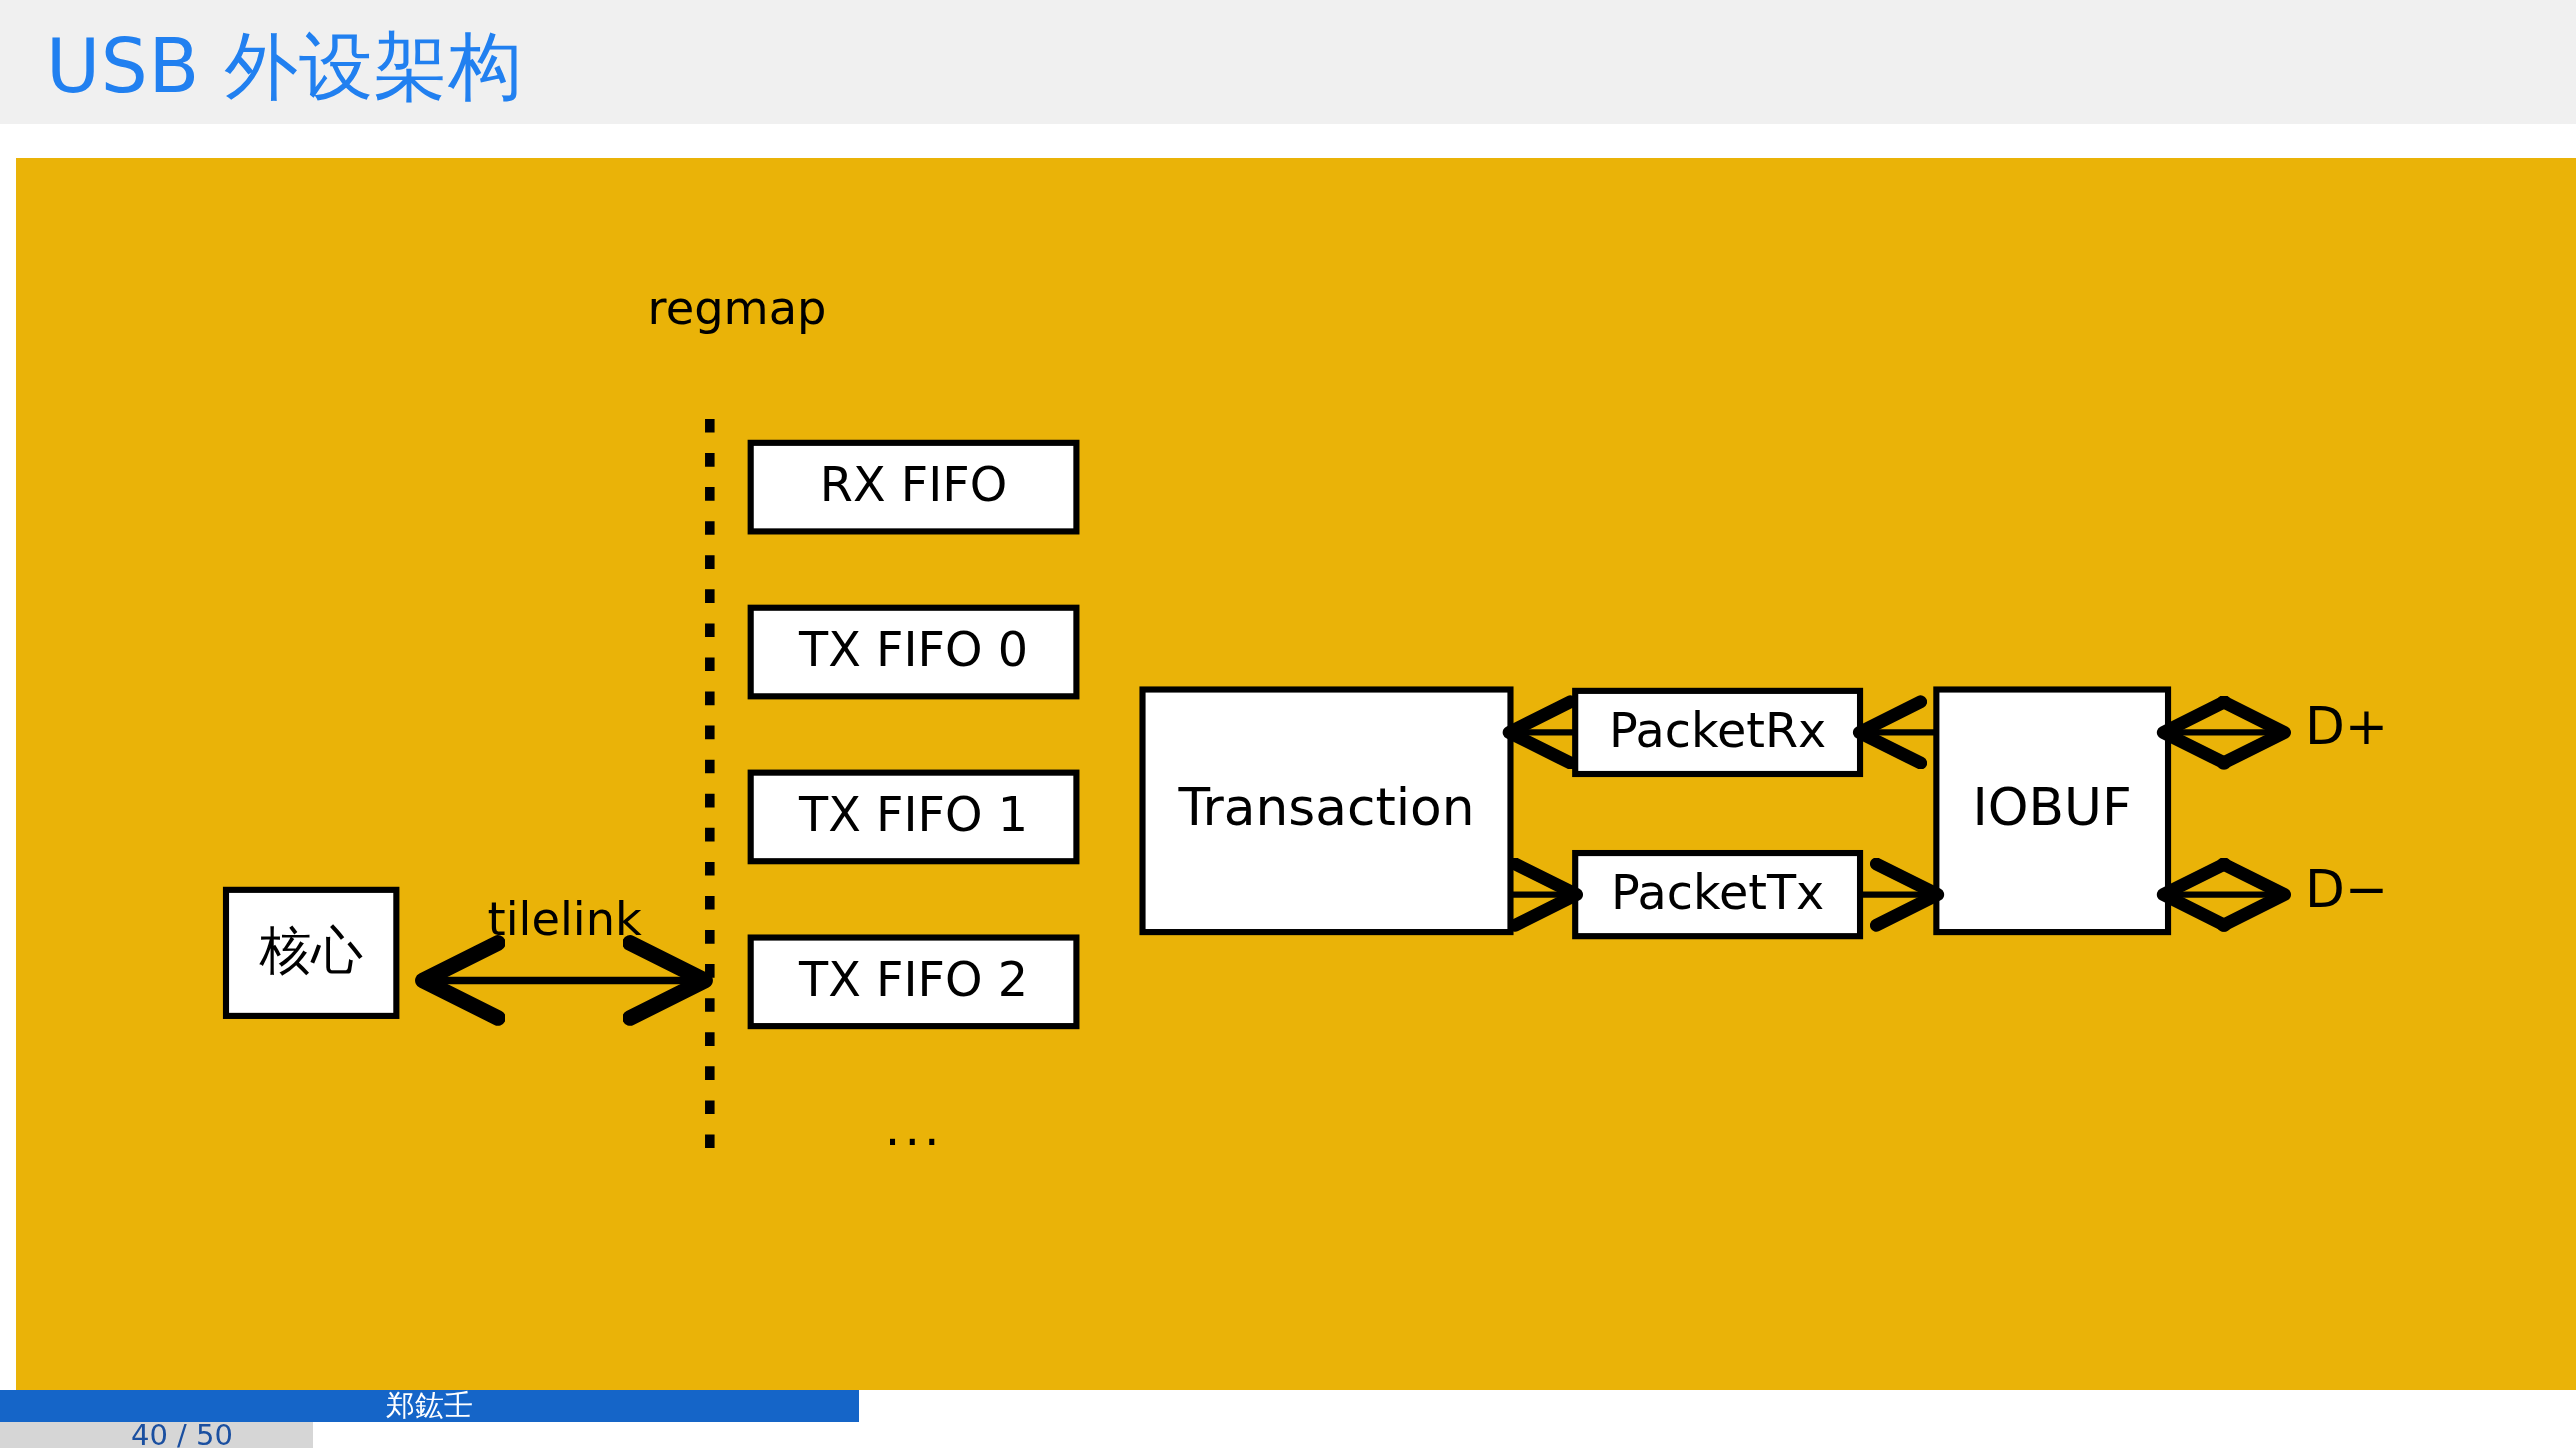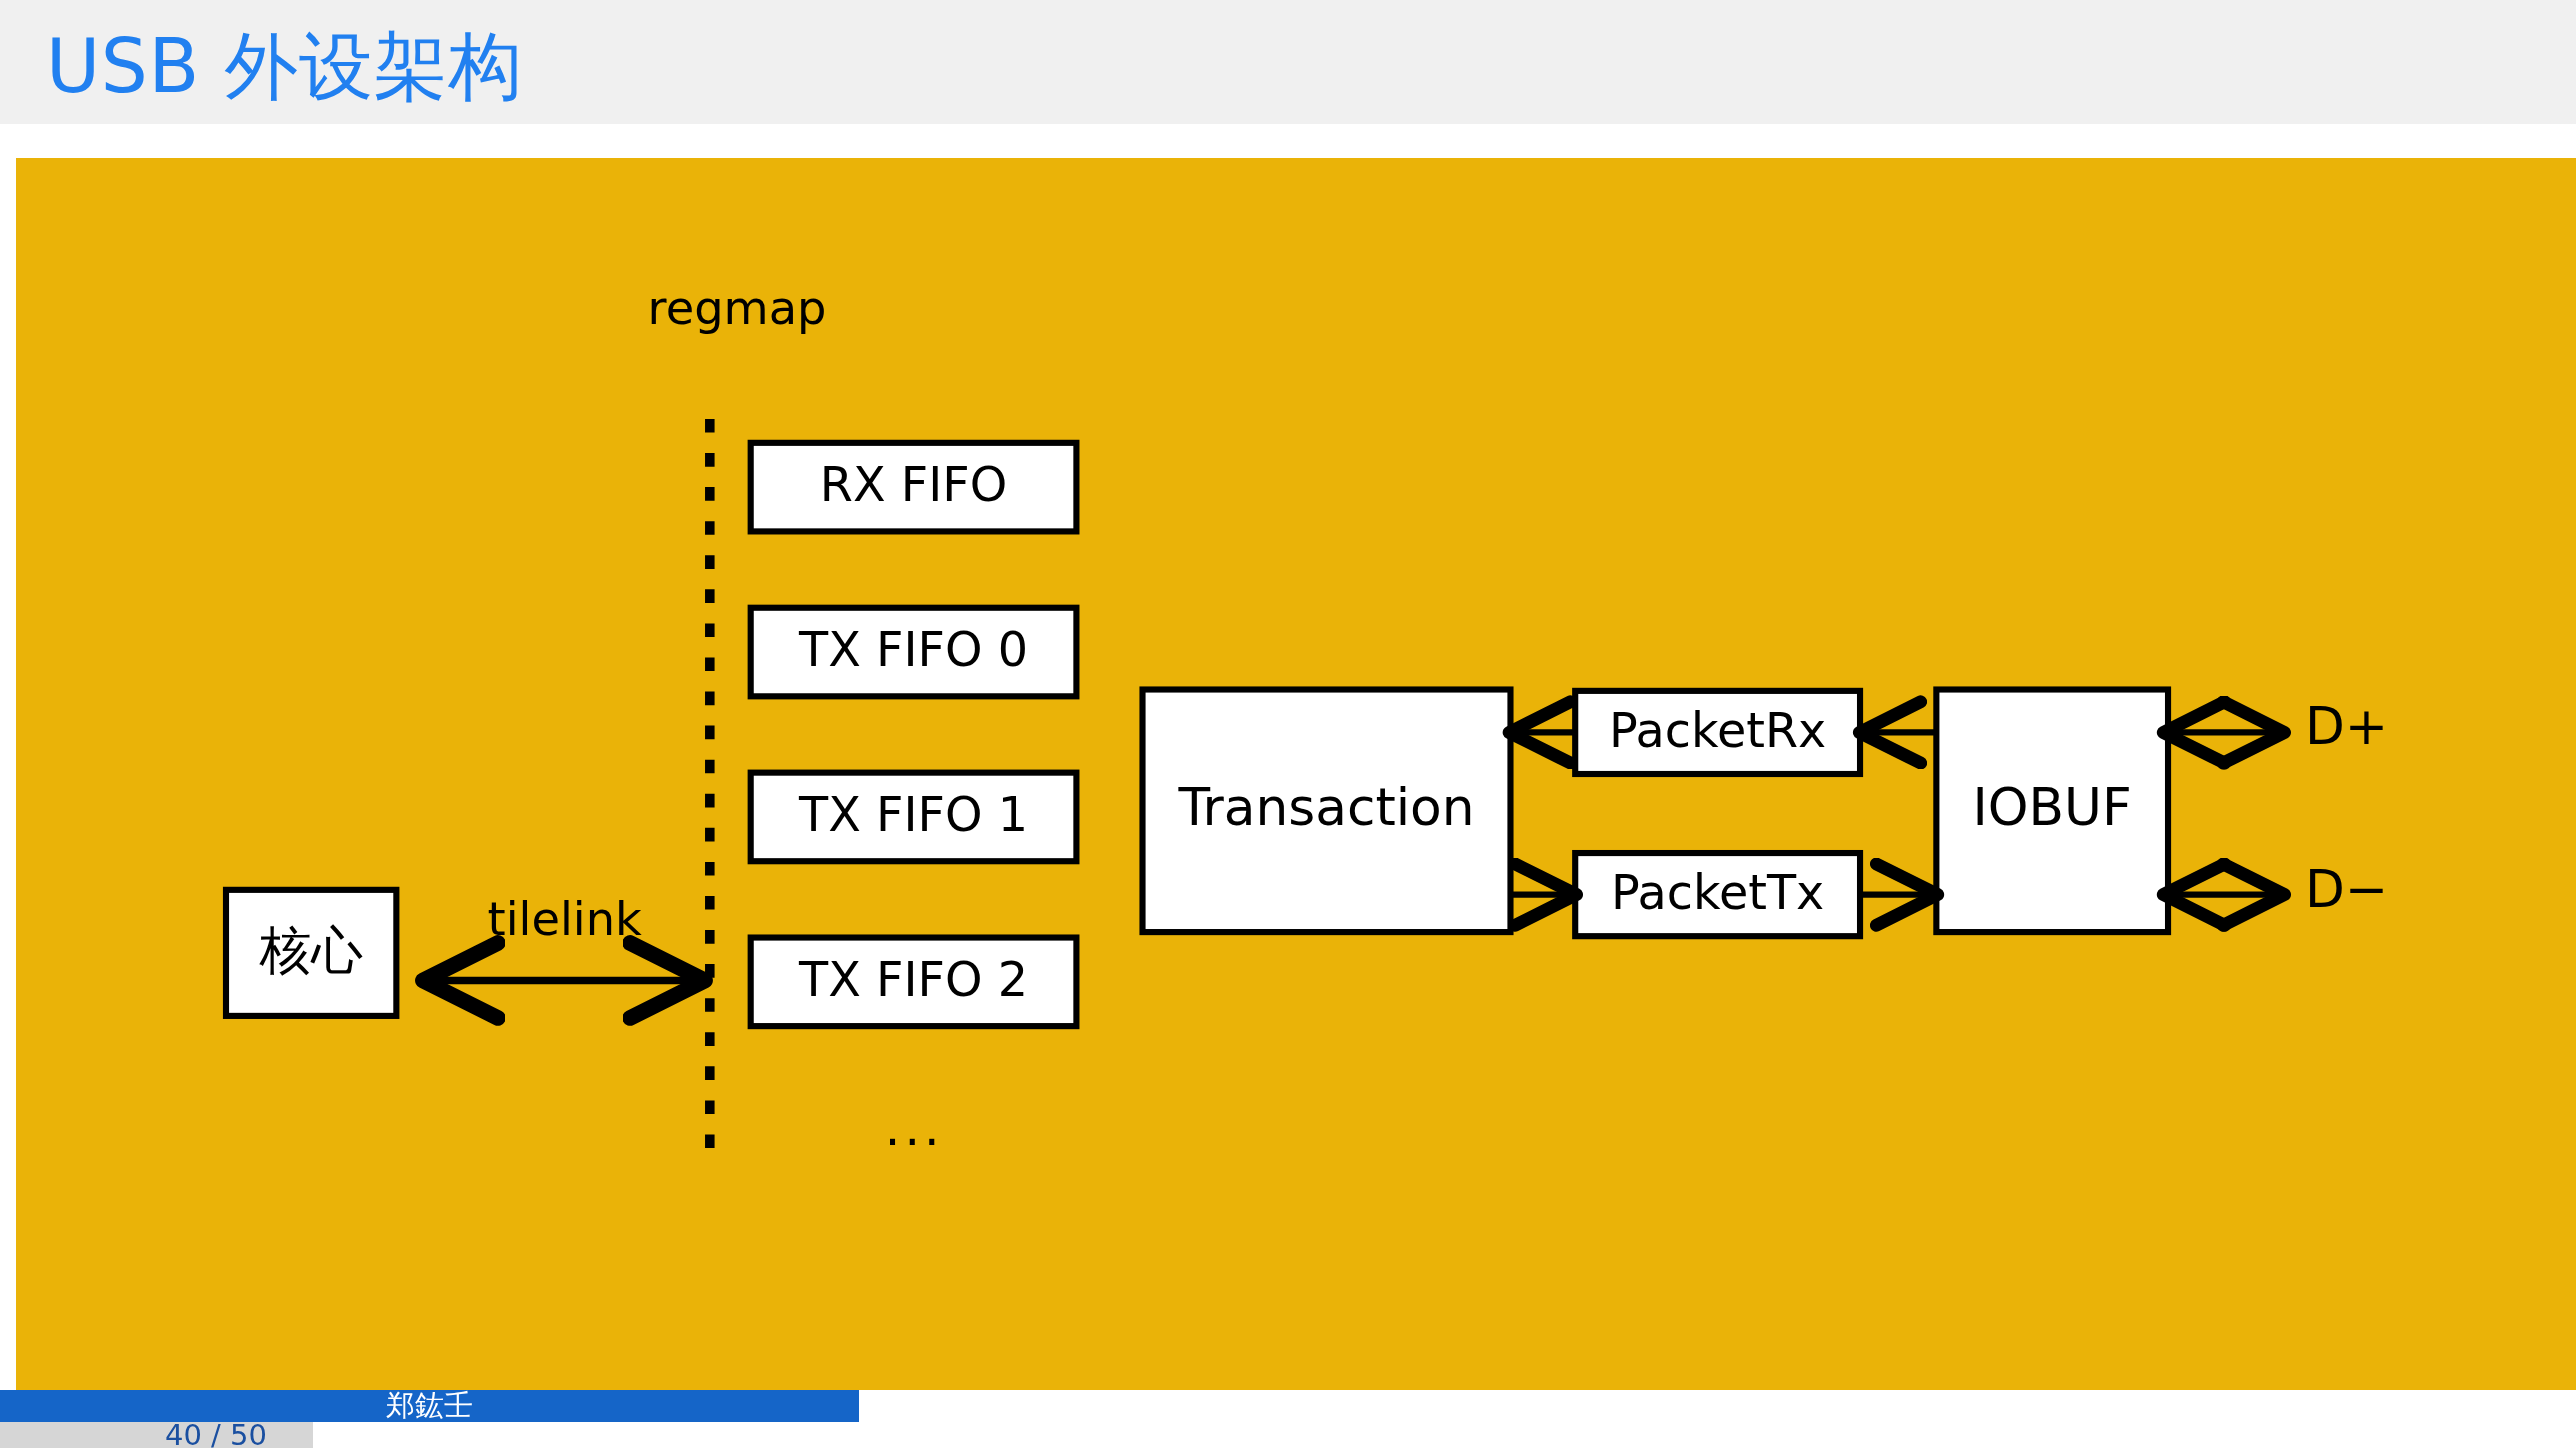--- a/index.html
+++ b/index.html
@@ -131,21 +131,21 @@
   #footer-date {
     width: 545px;
     background: #d6d6d6;
     color: #1a4fa0;
   }
   #footer-page {
     width: 313px;
     background: #d6d6d6;
     color: #1a4fa0;
     justify-content: flex-end;
-    padding-right: 46px;
+    padding-right: 80px;
     box-sizing: border-box;
   }
 </style>
 </head>
 <body>
 
 <div id="slide-header">
   <div id="slide-title">USB 外设架构</div>
 </div>
 

